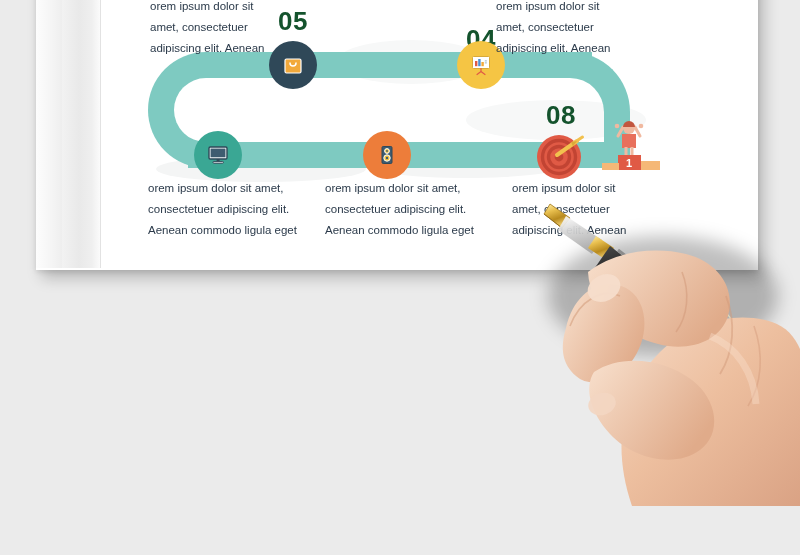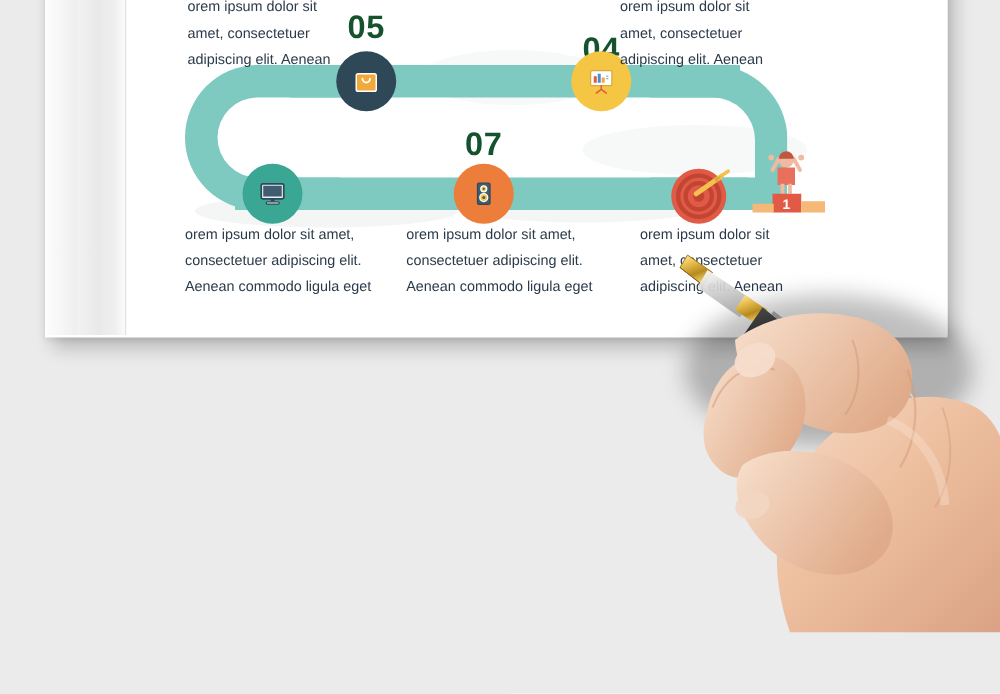--- a/index.html
+++ b/index.html
@@ -135,36 +135,36 @@
       <rect x="11.6" y="17" width="3" height="2.6" fill="#2f4858"></rect>
       <rect x="8" y="19.4" width="10.4" height="1.8" rx=".8" fill="#eceff1" stroke="#2f4858" stroke-width="1"></rect>
     </svg>
   </div>
   <div class="txt" style="left:148px;top:178px;">
     <div>orem ipsum dolor sit amet,</div>
     <div>consectetuer adipiscing elit.</div>
     <div>Aenean commodo ligula eget</div>
   </div>
 
-  <div class="num" style="left:352px;top:100px;">07</div>
   <div class="node" style="left:363px;top:131px;background:#ed7d3a;">
     <svg width="24" height="24" viewBox="0 0 24 24">
       <rect x="7" y="3.5" width="10" height="17" rx="1.2" fill="#3f5c70" stroke="#2f4858" stroke-width="1"></rect>
       <circle cx="12" cy="8" r="2.4" fill="#f5c544" stroke="#fff" stroke-width="1"></circle>
       <circle cx="12" cy="8" r=".9" fill="#3f5c70"></circle>
       <circle cx="12" cy="15" r="3.2" fill="#f5c544" stroke="#fff" stroke-width="1"></circle>
       <circle cx="12" cy="15" r="1.2" fill="#3f5c70"></circle>
     </svg>
   </div>
   <div class="txt" style="left:325px;top:178px;">
     <div>orem ipsum dolor sit amet,</div>
     <div>consectetuer adipiscing elit.</div>
     <div>Aenean commodo ligula eget</div>
   </div>
 
+  <div class="num" style="left:526px;top:100px;">08</div>
   <div style="position:absolute;left:533px;top:129px;width:54px;height:54px;">
     <svg width="54" height="54" viewBox="0 0 54 54">
       <circle cx="26" cy="28" r="22" fill="#e05a45"></circle>
       <circle cx="26" cy="28" r="16.5" fill="none" stroke="#c24433" stroke-width="3.4"></circle>
       <circle cx="26" cy="28" r="10.5" fill="none" stroke="#c24433" stroke-width="3.4"></circle>
       <circle cx="26" cy="28" r="4.4" fill="#c24433"></circle>
       <path d="M24 26 L44 12" stroke="#f2c14e" stroke-width="4" stroke-linecap="round"></path>
       <path d="M44 12 l-6 1.2 2 4z" fill="#d9a93a"></path>
       <path d="M45 11 l4.5 -3" stroke="#f2c14e" stroke-width="3" stroke-linecap="round"></path>
     </svg>

